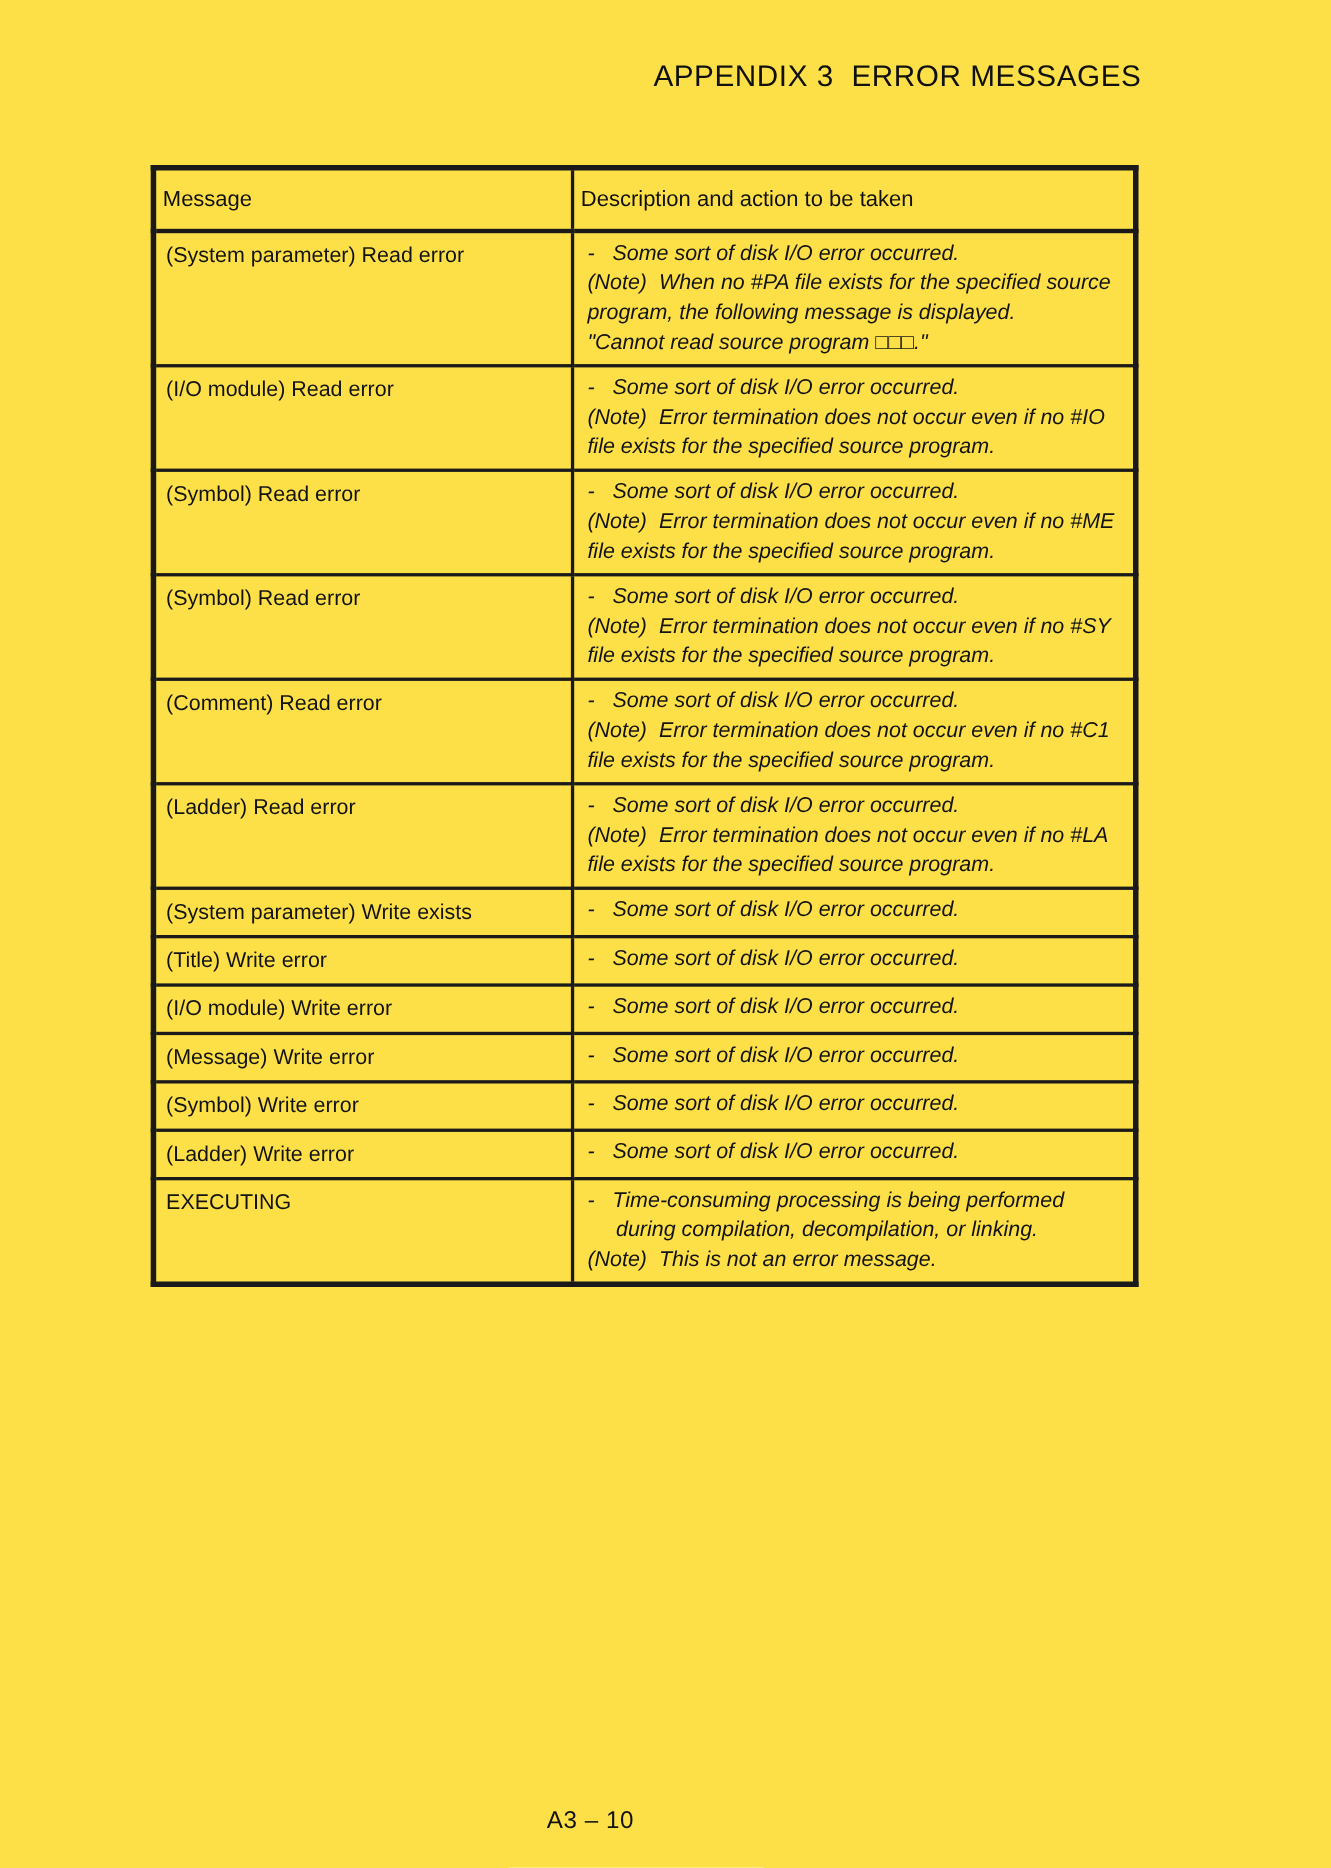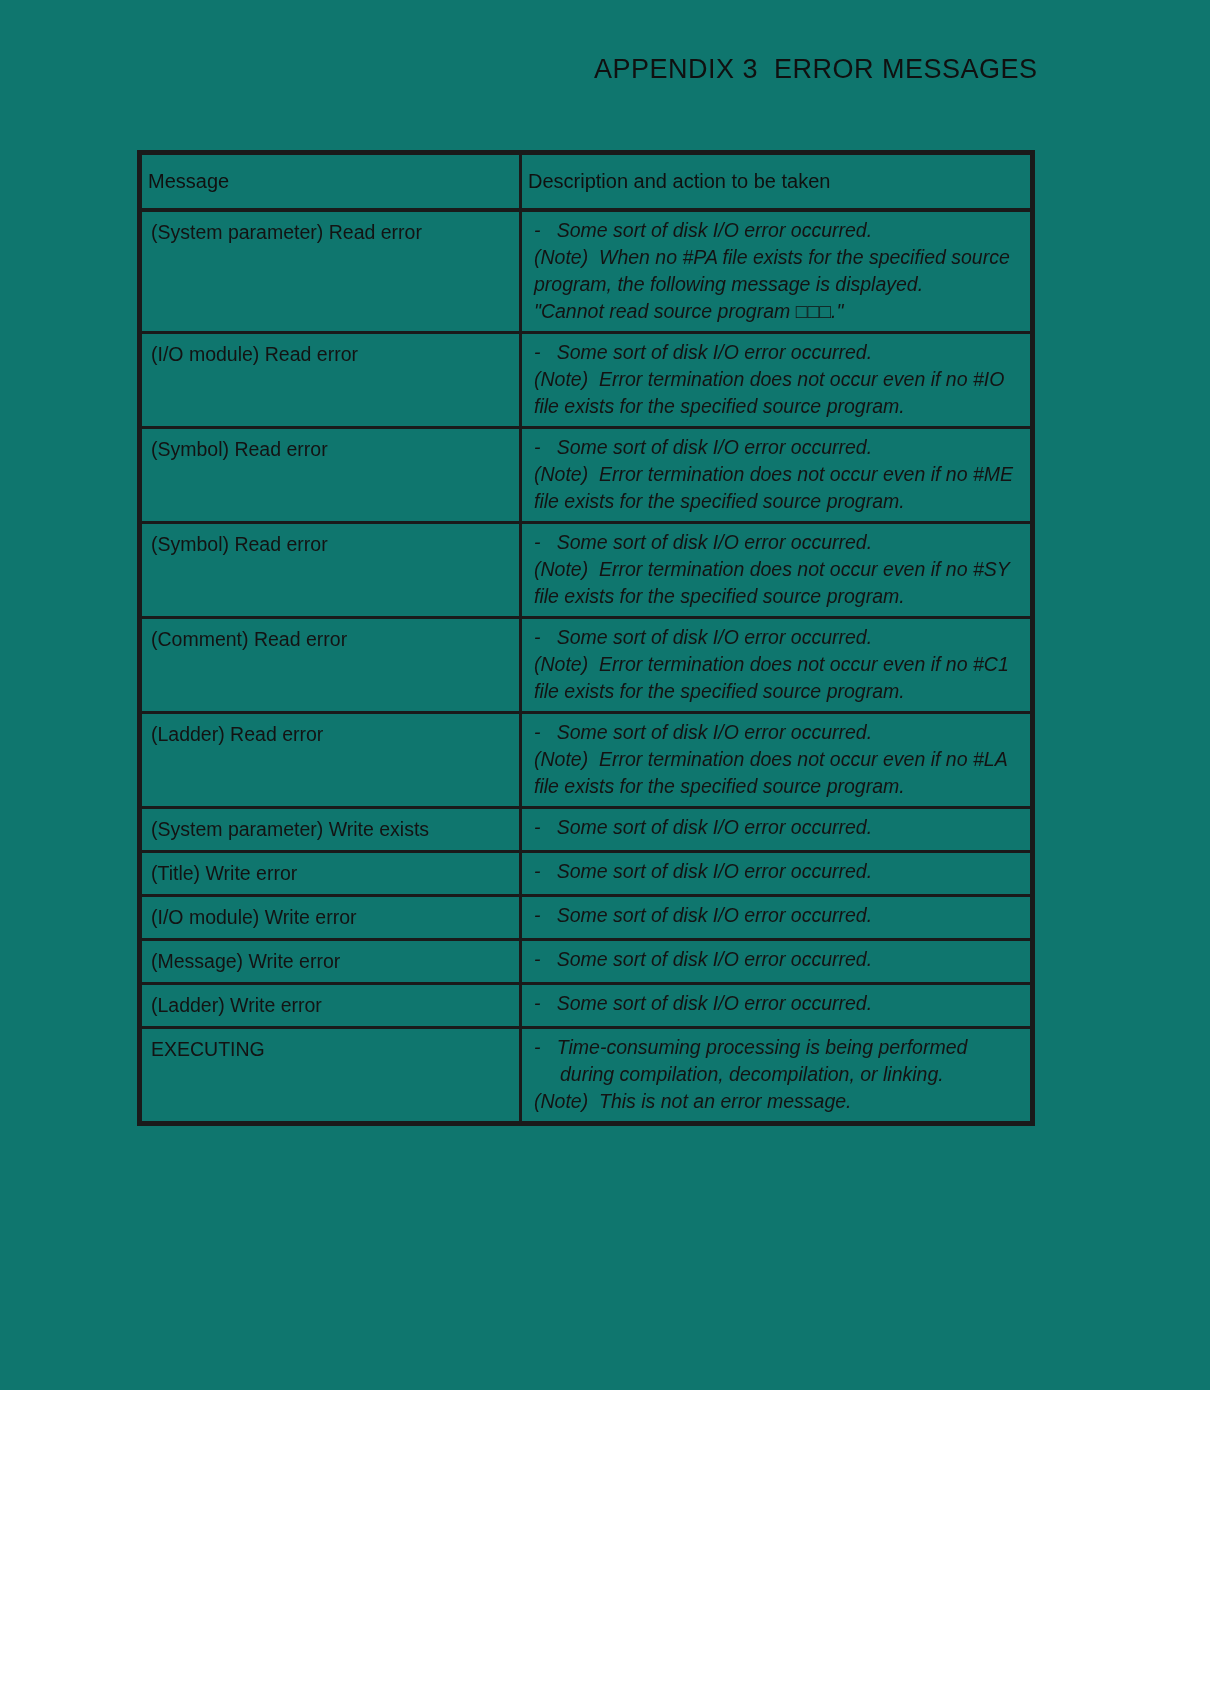--- a/index.html
+++ b/index.html
@@ -1,20 +1,20 @@
 <!DOCTYPE html>
 <html><head>
 <meta charset="utf-8">
 <style>
   html, body { margin: 0; padding: 0; background: #ffffff; }
   .page {
     position: relative;
     width: 1210px;
-    height: 1390px;
-    background: #0f766e;
+    height: 1698px;
+    background: #fde047;
     font-family: "Liberation Sans", "DejaVu Sans", sans-serif;
     color: #121212;
     overflow: hidden;
   }
   .page-heading {
     position: absolute;
     left: 594px;
     top: 54px;
     margin: 0;
     font-size: 27px;
@@ -176,20 +176,28 @@
       <tr class="write-row">
         <td>
             <span class="msg-text">(Message) Write error</span>
           </td>
         <td class="desc-cell">
           <p class="bullet">-   Some sort of disk I/O error occurred.</p>
         </td>
       </tr>
       <tr class="write-row">
         <td>
+            <span class="msg-text">(Symbol) Write error</span>
+          </td>
+        <td class="desc-cell">
+          <p class="bullet">-   Some sort of disk I/O error occurred.</p>
+        </td>
+      </tr>
+      <tr class="write-row">
+        <td>
             <span class="msg-text">(Ladder) Write error</span>
           </td>
         <td class="desc-cell">
           <p class="bullet">-   Some sort of disk I/O error occurred.</p>
         </td>
       </tr>
       <tr>
         <td>
             <span class="msg-text">EXECUTING</span>
           </td>

